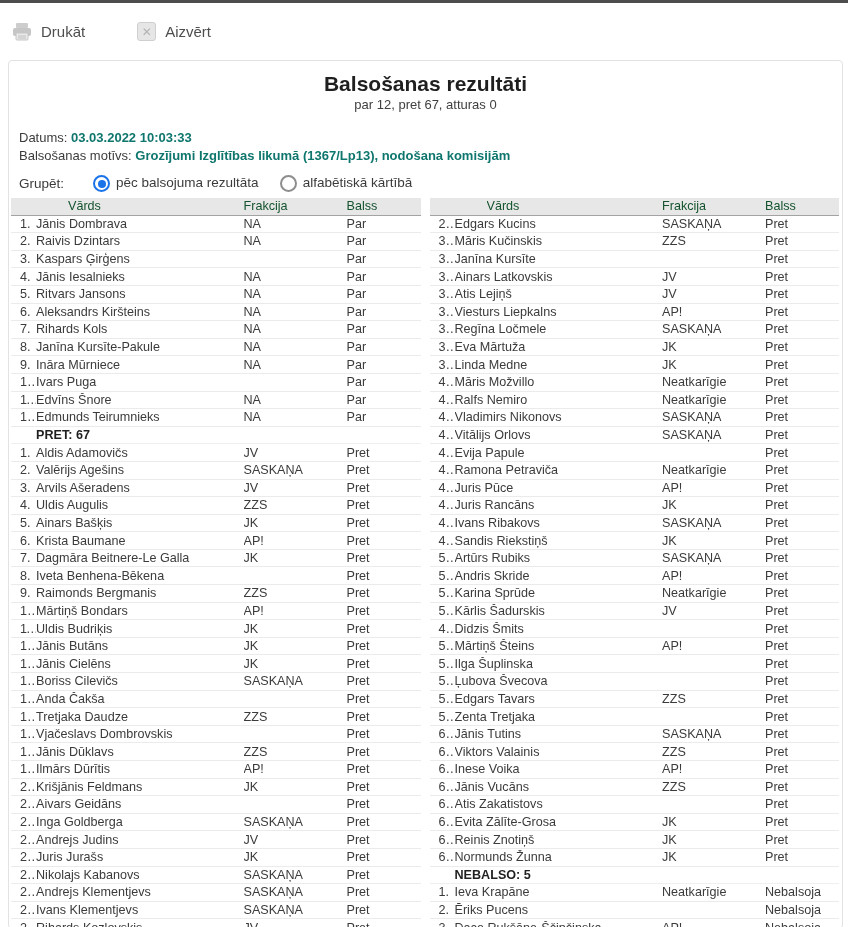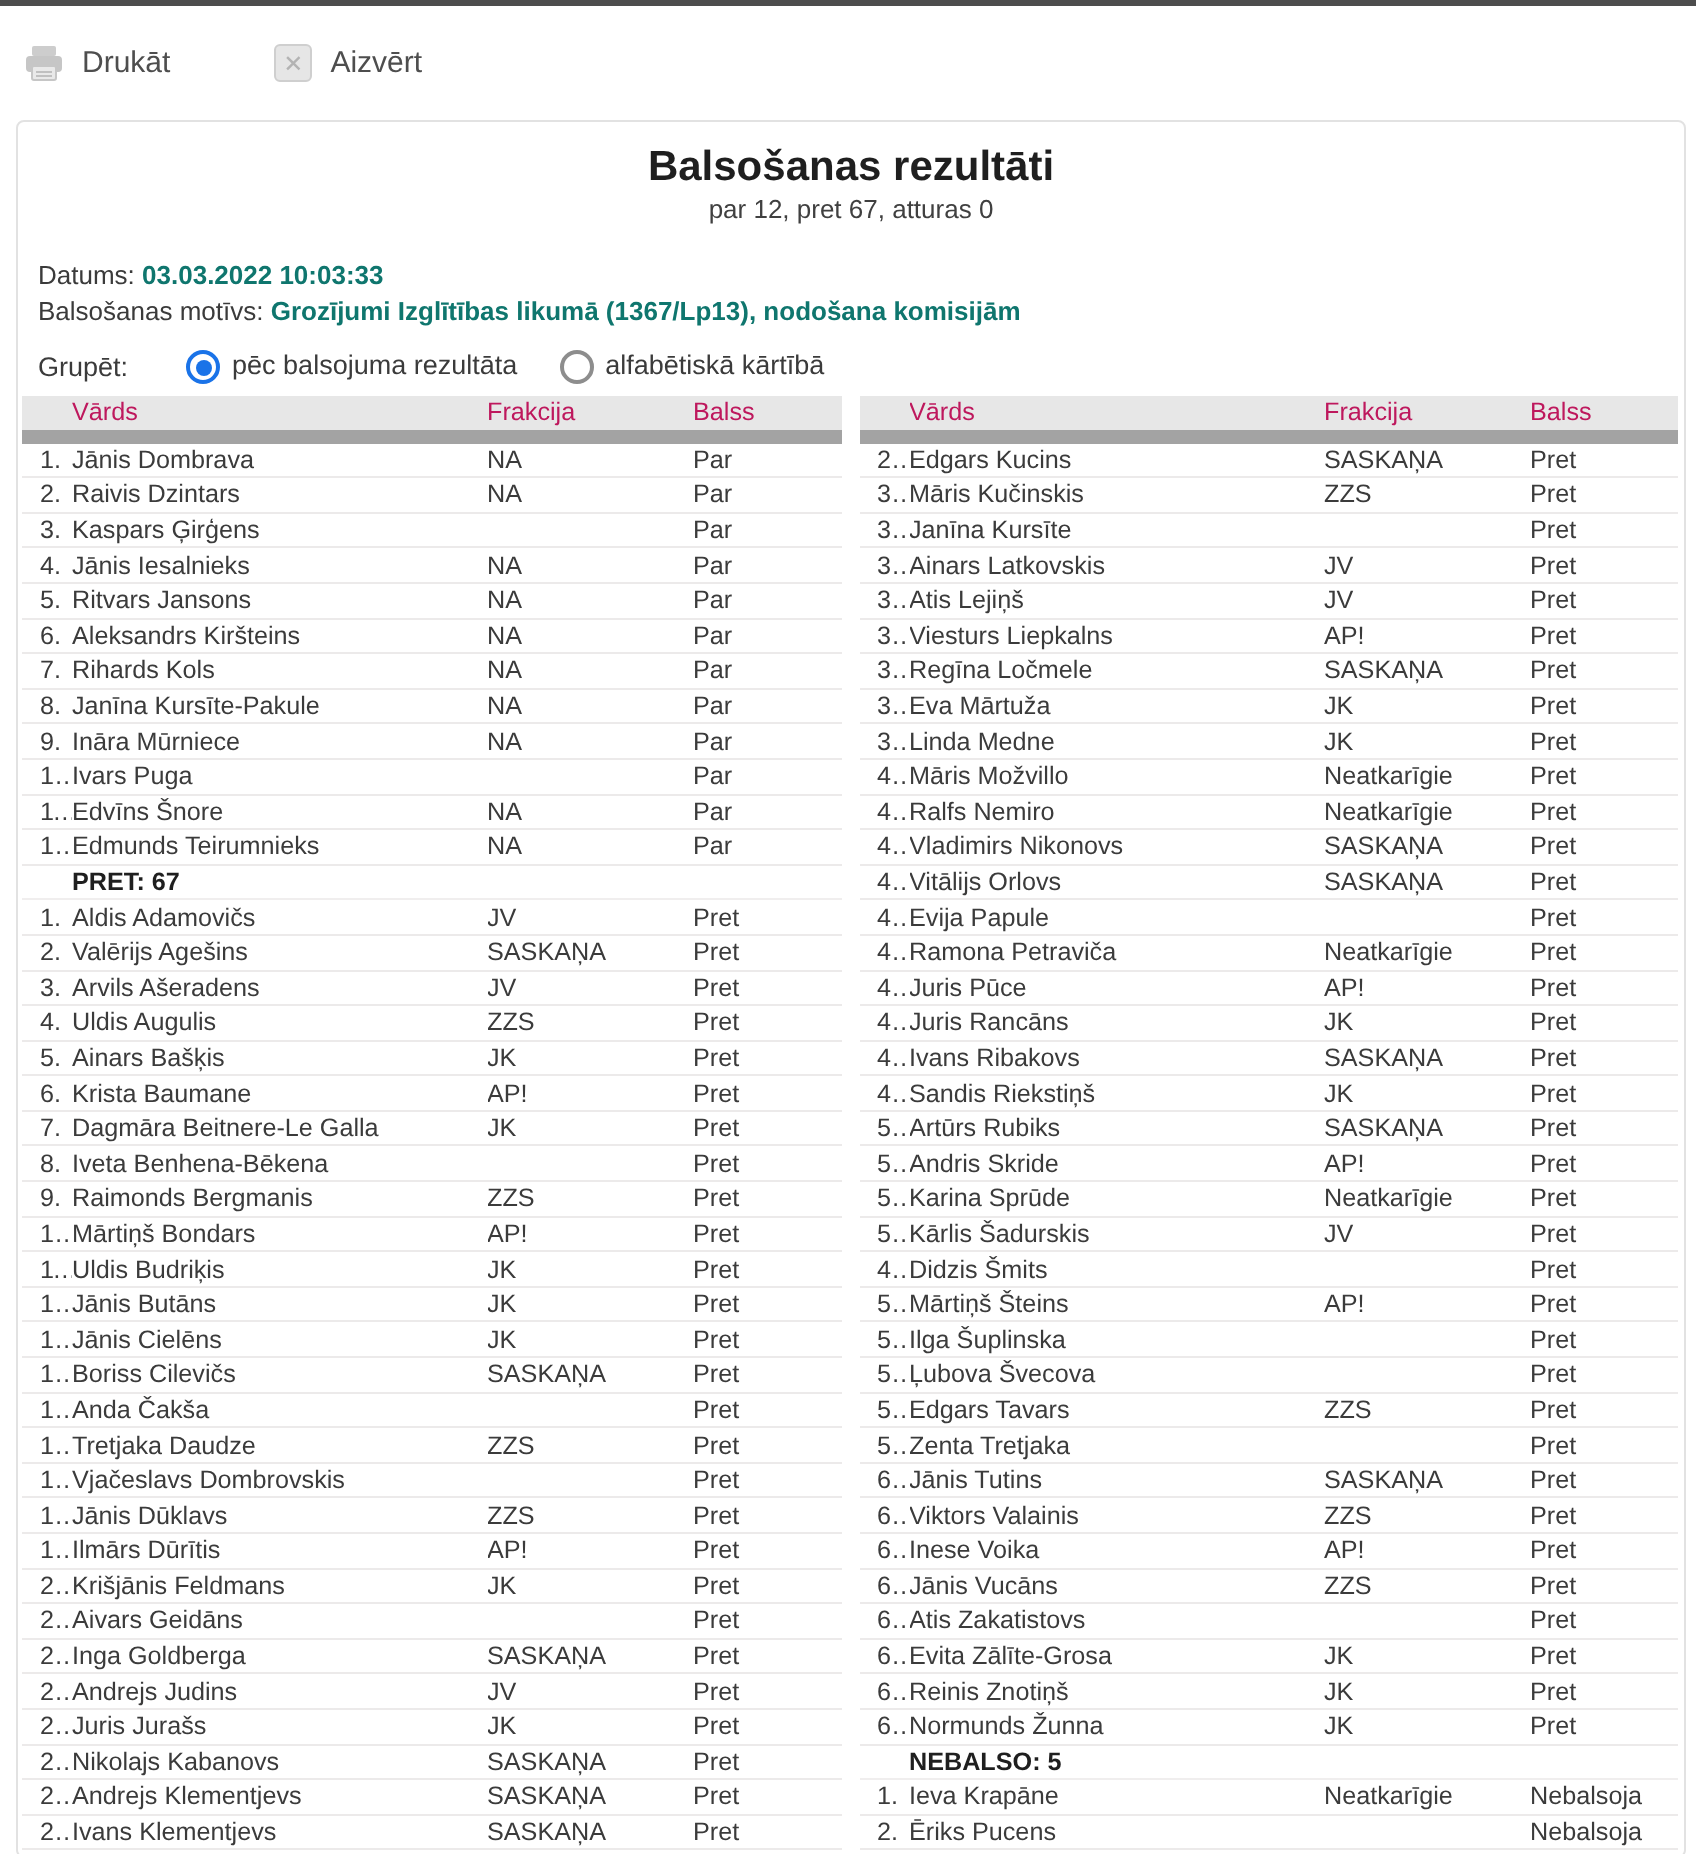--- a/index.html
+++ b/index.html
@@ -17,21 +17,21 @@
   .group-row{display:flex;align-items:center;gap:21px;margin:11px 0 6px 10px;font-size:13.5px;color:#3b3b3b;}
   .radio-opt{display:flex;align-items:flex-start;gap:6px;cursor:pointer;}
   .radio-opt:first-of-type{margin-left:8px;}
   .rb{width:13px;height:13px;border-radius:50%;border:2px solid #8d8d8d;box-sizing:content-box;position:relative;background:#fff;}
   .radio-opt.selected .rb{border-color:var(--accent,#1a73e8);}
   .radio-opt.selected .rb::after{content:"";position:absolute;left:2.5px;top:2.5px;width:8px;height:8px;border-radius:50%;background:var(--accent,#1a73e8);}
   .tables{display:flex;gap:9px;padding:0 3px 0 2px;}
   .vtable{flex:1;min-width:0;}
   .trow{display:grid;grid-template-columns:25px 1fr 103px 74px;align-items:center;height:16.6px;font-size:12.6px;border-bottom:1px solid #eceaea;white-space:nowrap;}
   .trow span{overflow:hidden;text-overflow:ellipsis;}
-  .thead{background:#e7e7e7;border-bottom:7px solid #a3a3a3;color:#be185d;}
+  .thead{background:#e7e7e7;border-bottom:1px solid #a3a3a3;color:#14532d;padding-left:32px;}
   .trow .c-num{padding-left:9px;}
   .trow.section{border-bottom:1px solid #f0eeee;}
   .trow.section .c-name{font-weight:bold;color:#1f1f1f;}
 </style>
 </head>
 <body>
 
 <div class="topbar"></div>
 
 <div class="toolbar">

